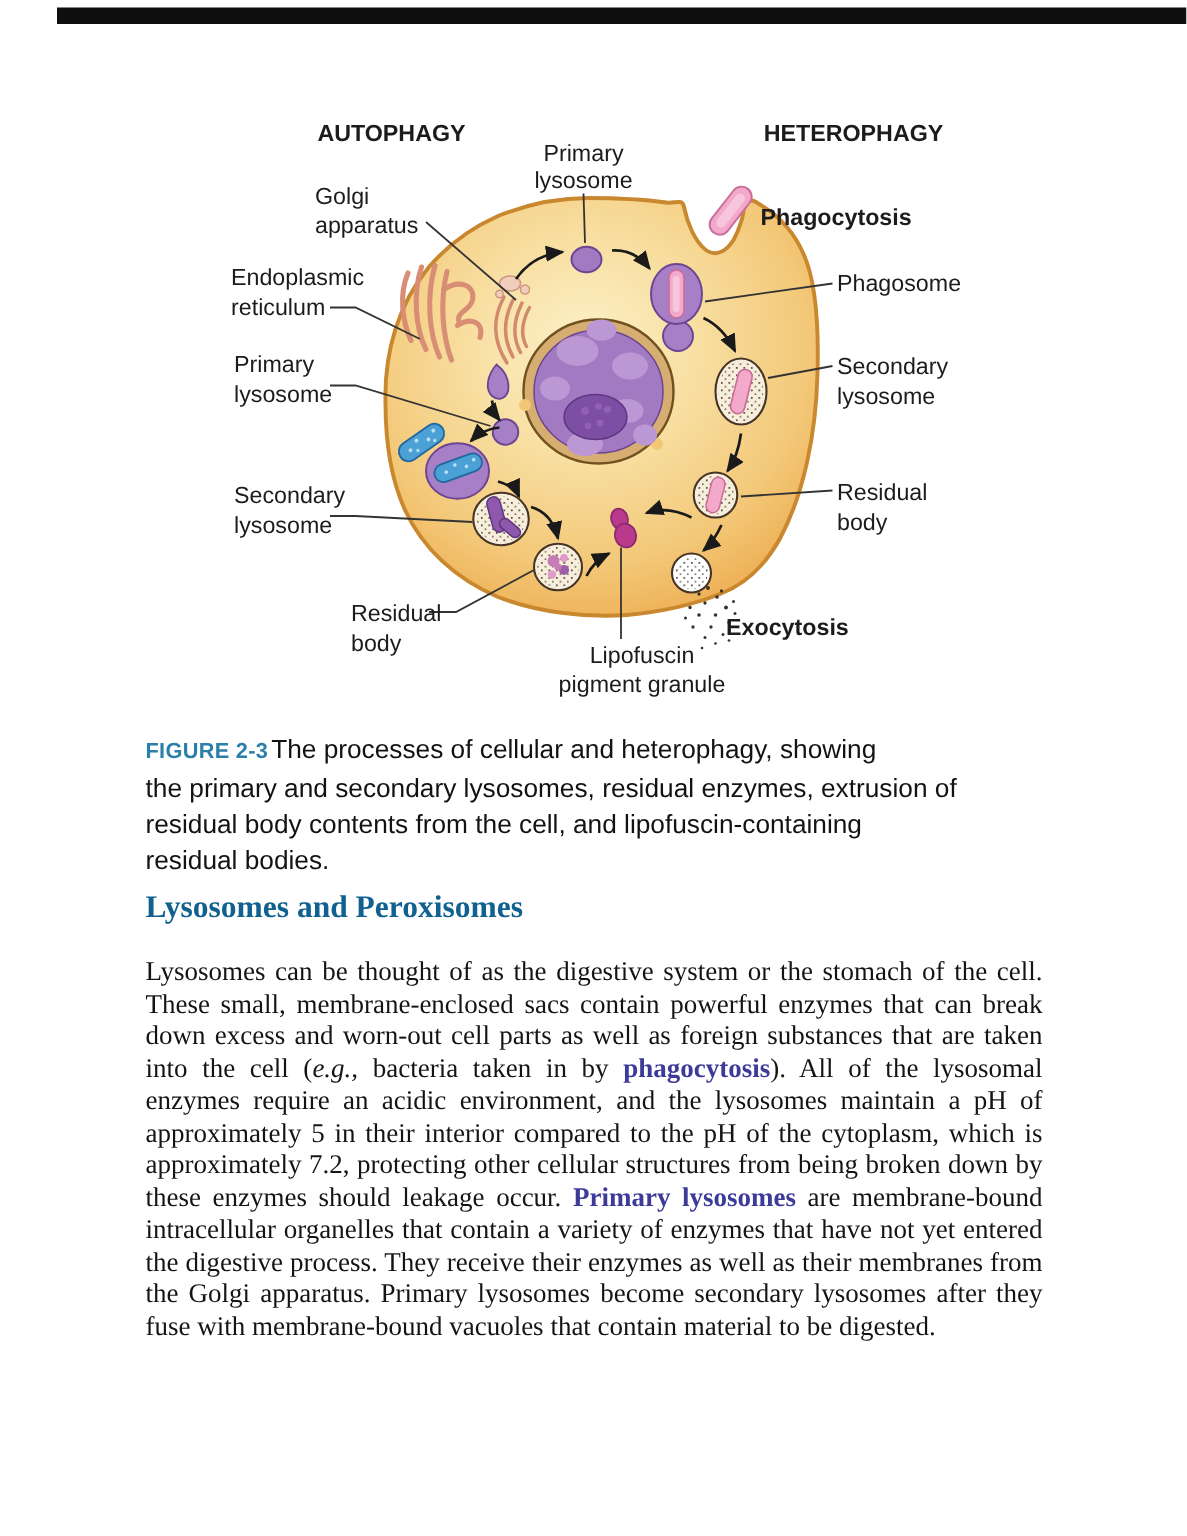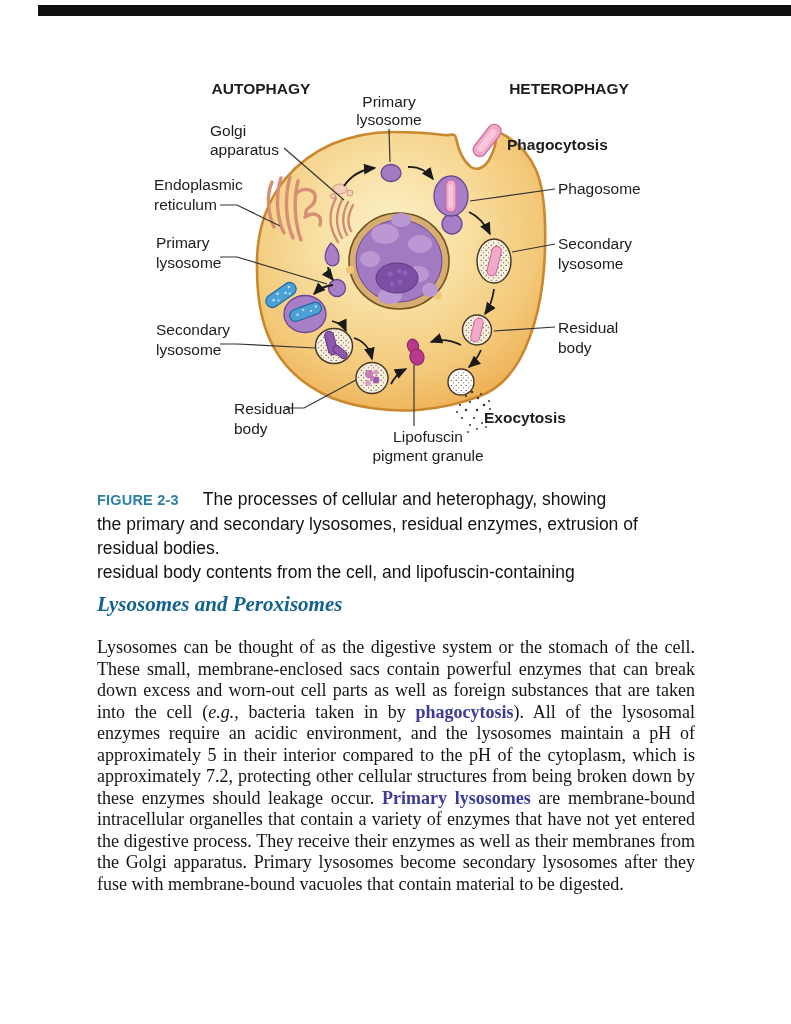--- a/index.html
+++ b/index.html
@@ -8,24 +8,24 @@
     font-family:"Liberation Sans",sans-serif;overflow:hidden;
   }
   .scan-bar{position:absolute;left:38px;top:5px;width:753px;height:11px;background:#0f0f0f;}
   .diagram-wrap{position:absolute;left:100px;top:74px;width:600px;height:400px;}
   svg text{font-family:"Liberation Sans",sans-serif;font-size:15.5px;fill:#1c1c1c;}
   svg text.b{font-weight:bold;}
   .caption{
     position:absolute;left:97px;top:487px;width:600px;
     font-size:17.5px;line-height:24px;color:#121212;
   }
-  .figtag{font-weight:bold;color:#2b7fa8;font-size:14.5px;margin-right:24px;letter-spacing:.2px;}
+  .figtag{font-weight:bold;color:#2b7fa8;font-size:14.5px;margin-right:2px;letter-spacing:.2px;}
   .sec-heading{
     position:absolute;left:97px;top:592px;width:600px;
-    font-family:"Liberation Serif",serif;font-style:italic;font-weight:bold;
+    font-family:"Liberation Serif",serif;font-weight:bold;
     font-size:21px;color:#10618f;
   }
   .bodytext{
     position:absolute;left:97px;top:637px;width:598px;
     font-family:"Liberation Serif",serif;font-size:18px;line-height:21.5px;
     color:#141414;text-align:justify;
   }
   .seg-plain{}
   .seg-italic{font-style:italic;margin-top:18px;}
   .seg-term{font-weight:bold;color:#3d3b99;}
@@ -279,19 +279,19 @@
   <text x="134" y="360">body</text>
   <text class="b" x="384" y="349">Exocytosis</text>
   <text x="328" y="368" text-anchor="middle">Lipofuscin</text>
   <text x="328" y="387" text-anchor="middle">pigment granule</text>
 </svg>
 </div>
 
 <div class="caption">
   <div><span class="figtag">FIGURE 2-3</span><span>The processes of cellular and heterophagy, showing</span></div>
   <div>the primary and secondary lysosomes, residual enzymes, extrusion of</div>
+  <div>residual body contents from the cell, and lipofuscin-containing</div>
   <div>residual bodies.</div>
-  <div>residual body contents from the cell, and lipofuscin-containing</div>
 </div>
 
 <div class="sec-heading">Lysosomes and Peroxisomes</div>
 
 <div class="bodytext"><span class="seg-plain">Lysosomes can be thought of as the digestive system or the stomach of the cell. These small, membrane-enclosed sacs contain powerful enzymes that can break down excess and worn-out cell parts as well as foreign substances that are taken into the cell (</span><span class="seg-italic">e.g.,</span><span class="seg-plain"> bacteria taken in by </span><span class="seg-term">phagocytosis</span><span class="seg-plain">). All of the lysosomal enzymes require an acidic environment, and the lysosomes maintain a pH of approximately 5 in their interior compared to the pH of the cytoplasm, which is approximately 7.2, protecting other cellular structures from being broken down by these enzymes should leakage occur. </span><span class="seg-term">Primary lysosomes</span><span class="seg-plain"> are membrane-bound intracellular organelles that contain a variety of enzymes that have not yet entered the digestive process. They receive their enzymes as well as their membranes from the Golgi apparatus. Primary lysosomes become secondary lysosomes after they fuse with membrane-bound vacuoles that contain material to be digested.</span></div>
 
 </body></html>

